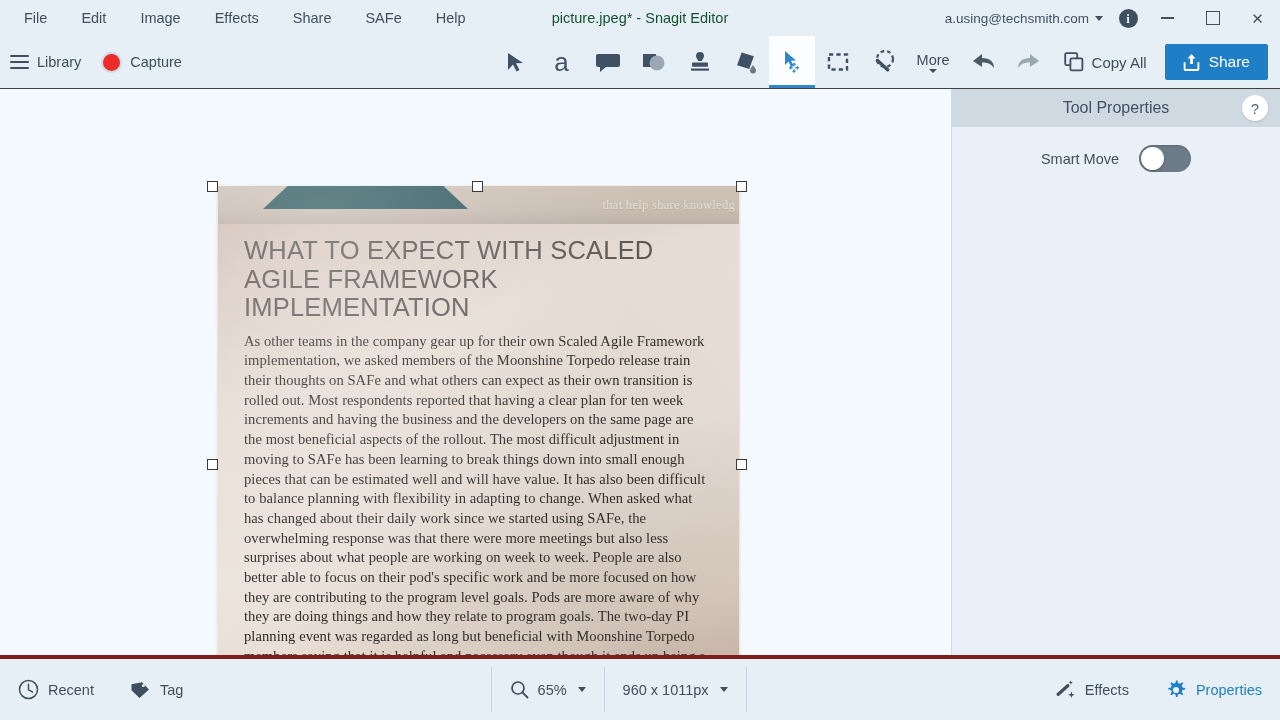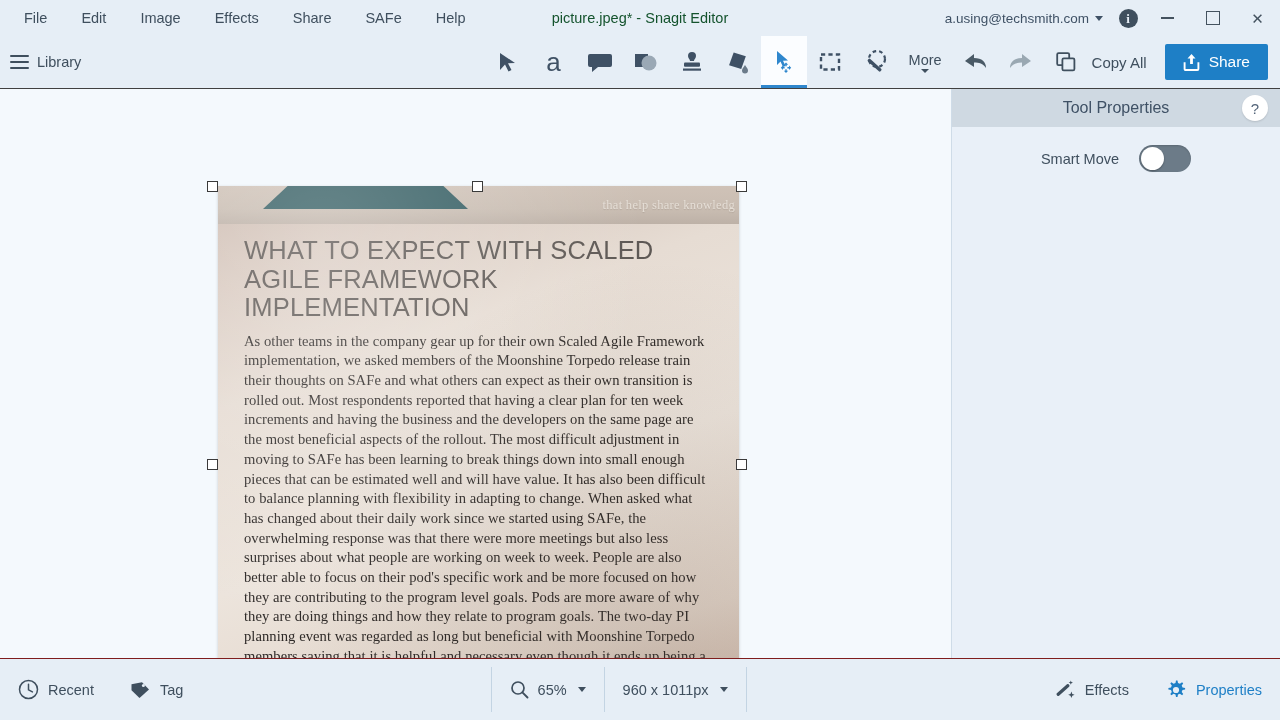--- a/index.html
+++ b/index.html
@@ -71,21 +71,21 @@
   .tool.active:after{
     content:"";position:absolute;left:0;right:0;bottom:0;height:3px;background:#2f87cd;
   }
   .more-btn{
     display:flex;flex-direction:column;align-items:center;justify-content:center;
     height:52px;padding:0 10px;cursor:default;color:#3f4f5e;font-size:14.5px;gap:1px;
   }
   .more-caret{width:0;height:0;border-left:4px solid transparent;border-right:4px solid transparent;border-top:4.5px solid #3f4f5e;}
   .spacer{flex:1;}
   .copyall{
-    display:flex;align-items:center;gap:16px;padding:0 12px;height:52px;cursor:default;
+    display:flex;align-items:center;gap:8px;padding:0 12px;height:52px;cursor:default;
     color:#3f4f5e;font-size:15px;
   }
   .share-btn{
     display:flex;align-items:center;gap:9px;background:#1e7fc6;color:#fff;
     font-size:15.5px;padding:0 18px;height:36px;margin:8px 12px 8px 6px;border-radius:2px;cursor:default;
   }
 
   
   .main{flex:1;display:flex;min-height:0;}
   .canvas-wrap{
@@ -162,21 +162,21 @@
     box-shadow:inset 0 1px 2px rgba(0,0,0,.15);
   }
   .toggle .knob{
     position:absolute;top:2px;left:2px;width:23px;height:23px;border-radius:50%;background:#fff;
     box-shadow:0 1px 2px rgba(0,0,0,.3);
   }
 
   
   .statusbar{
     height:61px;flex:0 0 61px;background:#e6eef6;display:flex;align-items:stretch;
-    border-top:1px solid #7f1d1d;
+    border-top:4px solid #7f1d1d;
   }
   .sb-cell{
     display:flex;align-items:center;gap:9px;padding:0 18px;cursor:default;color:#3f4f5e;font-size:14.5px;
   }
   .sb-div{width:1px;background:#c3d4e3;margin:8px 0;}
   .sb-spacer{flex:1;}
   .dropcaret{width:0;height:0;border-left:4px solid transparent;border-right:4px solid transparent;border-top:5px solid #3f4f5e;margin-left:2px;}
   .blue-txt{color:#1e7fc6;}
   svg{display:block;}
 </style>
@@ -222,20 +222,24 @@
 
     <div class="tb-btn">
       <span class="hamb">
           <i></i>
           <i></i>
           <i></i>
         </span>
       <span>Library</span>
     </div>
 
+    <div class="tb-btn">
+      <span class="rec-dot"></span>
+      <span>Capture</span>
+    </div>
 
     <div class="spacer"></div>
 
     <div class="tool">
       <svg width="24" height="24" viewBox="0 0 24 24">
         <path d="M4 3 L4 20 L9 14.5 L12.5 21.5 L15.5 20 L12 13.3 L19 13 Z" fill="#3f5165"></path>
       </svg>
     </div>
 
     <div class="tool">

